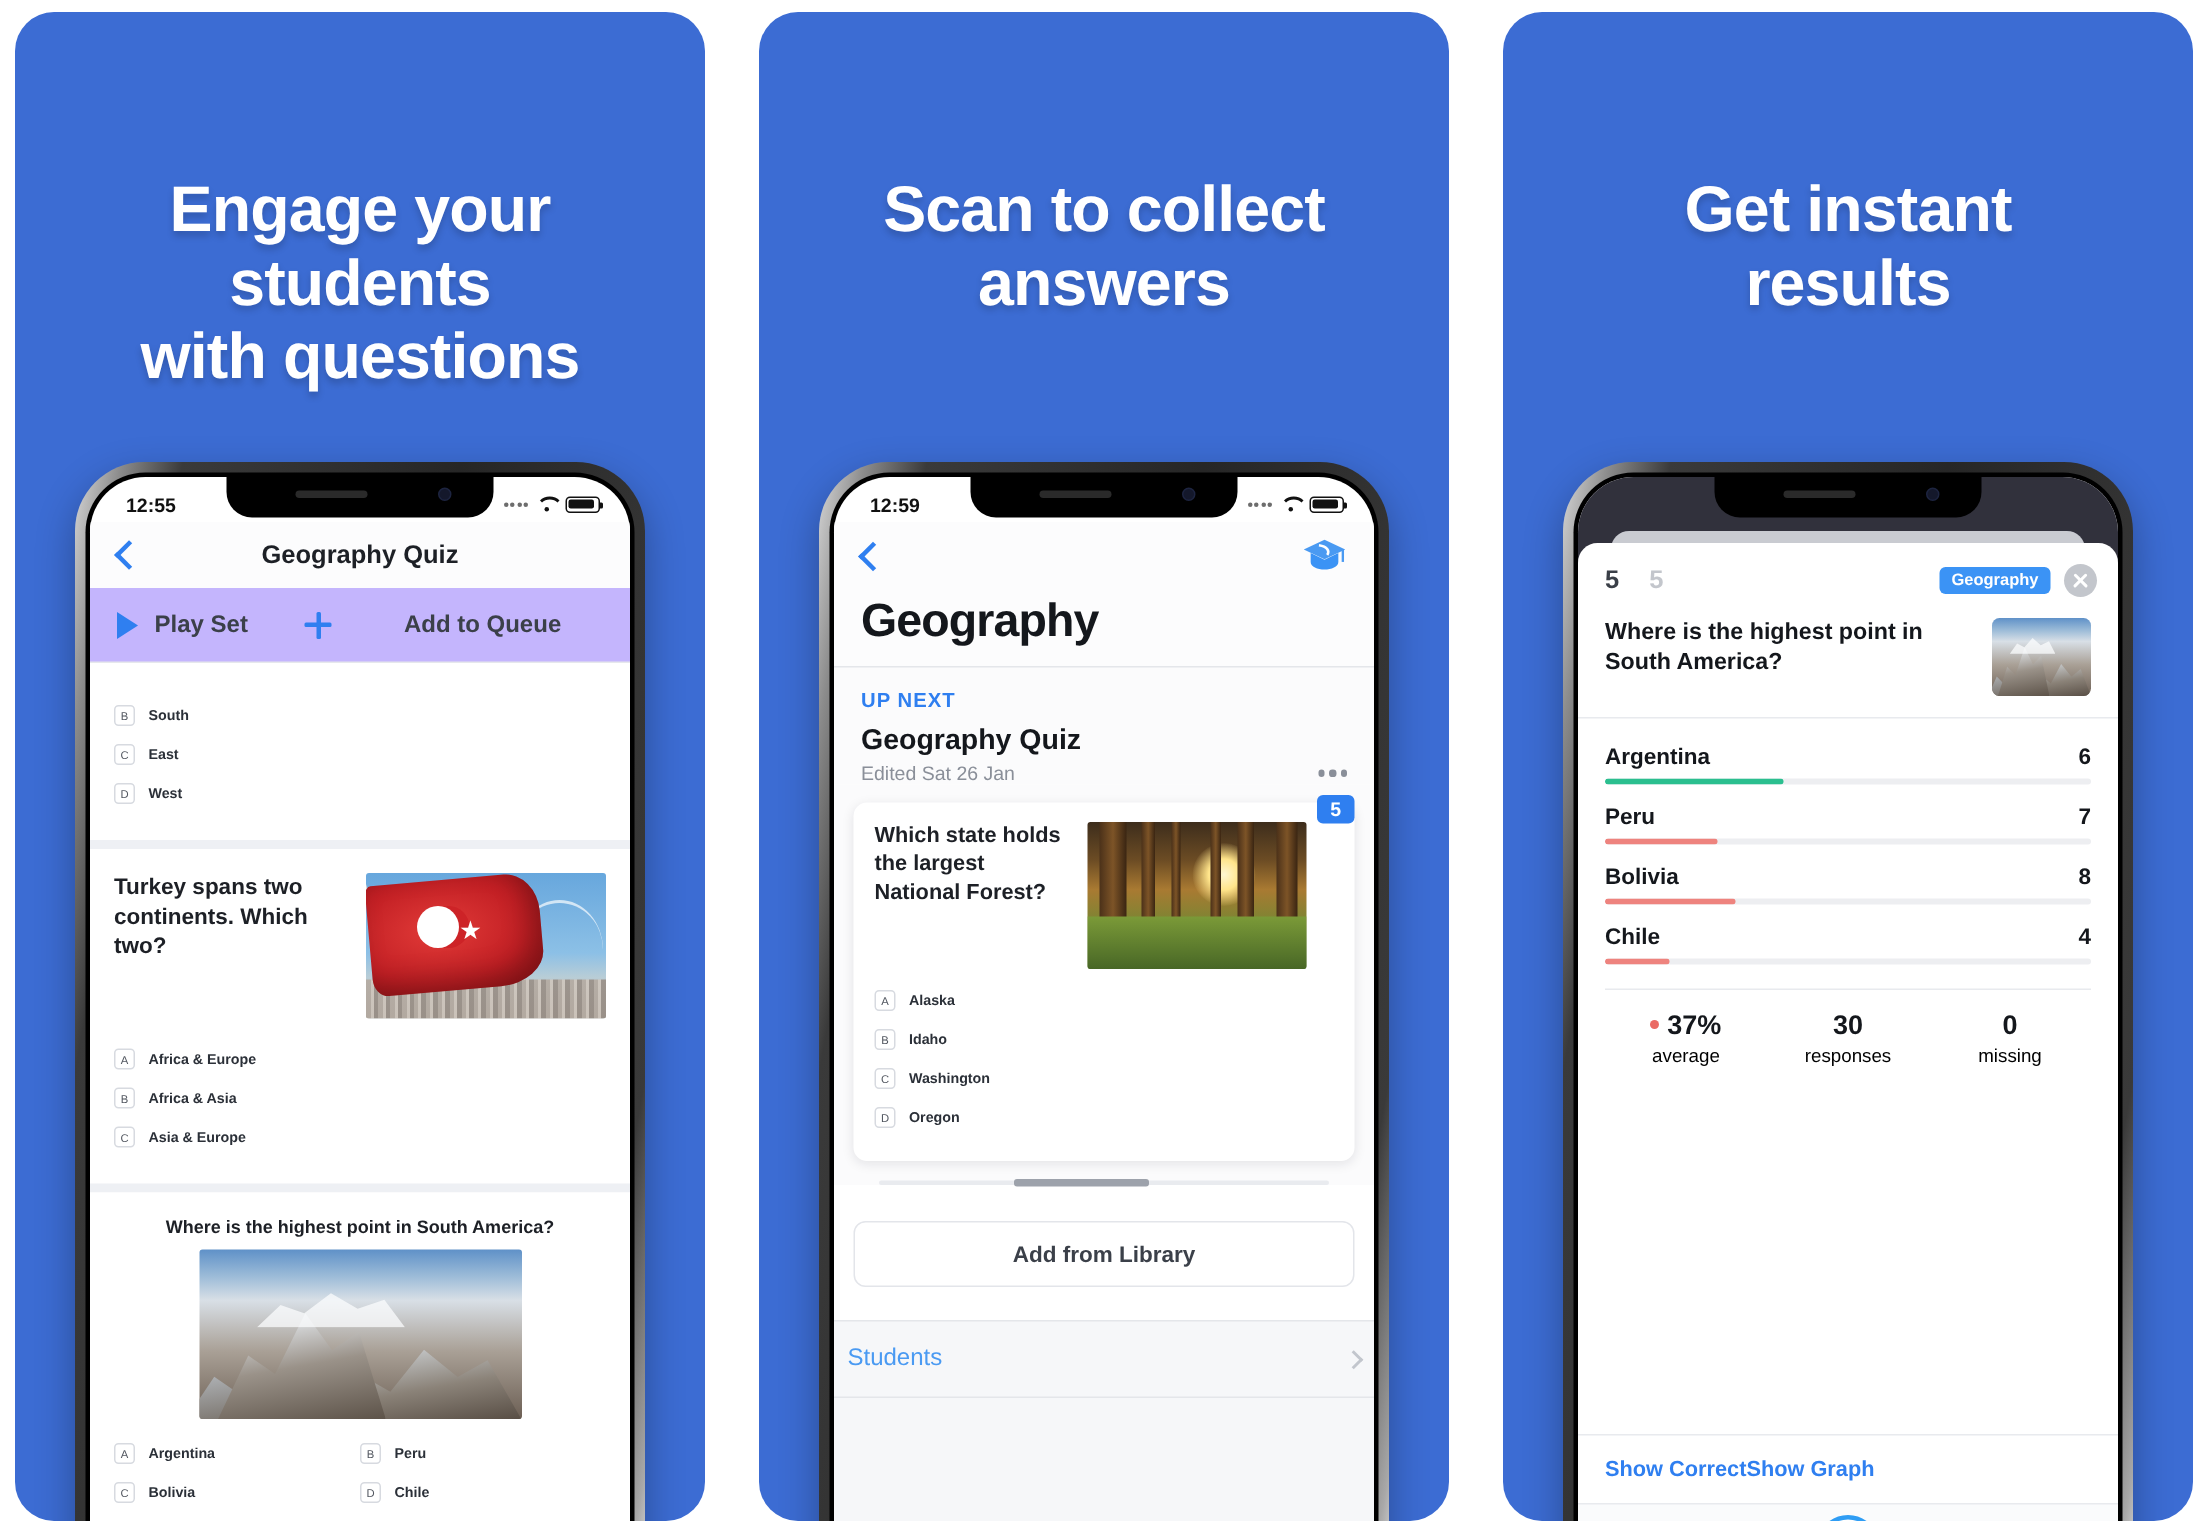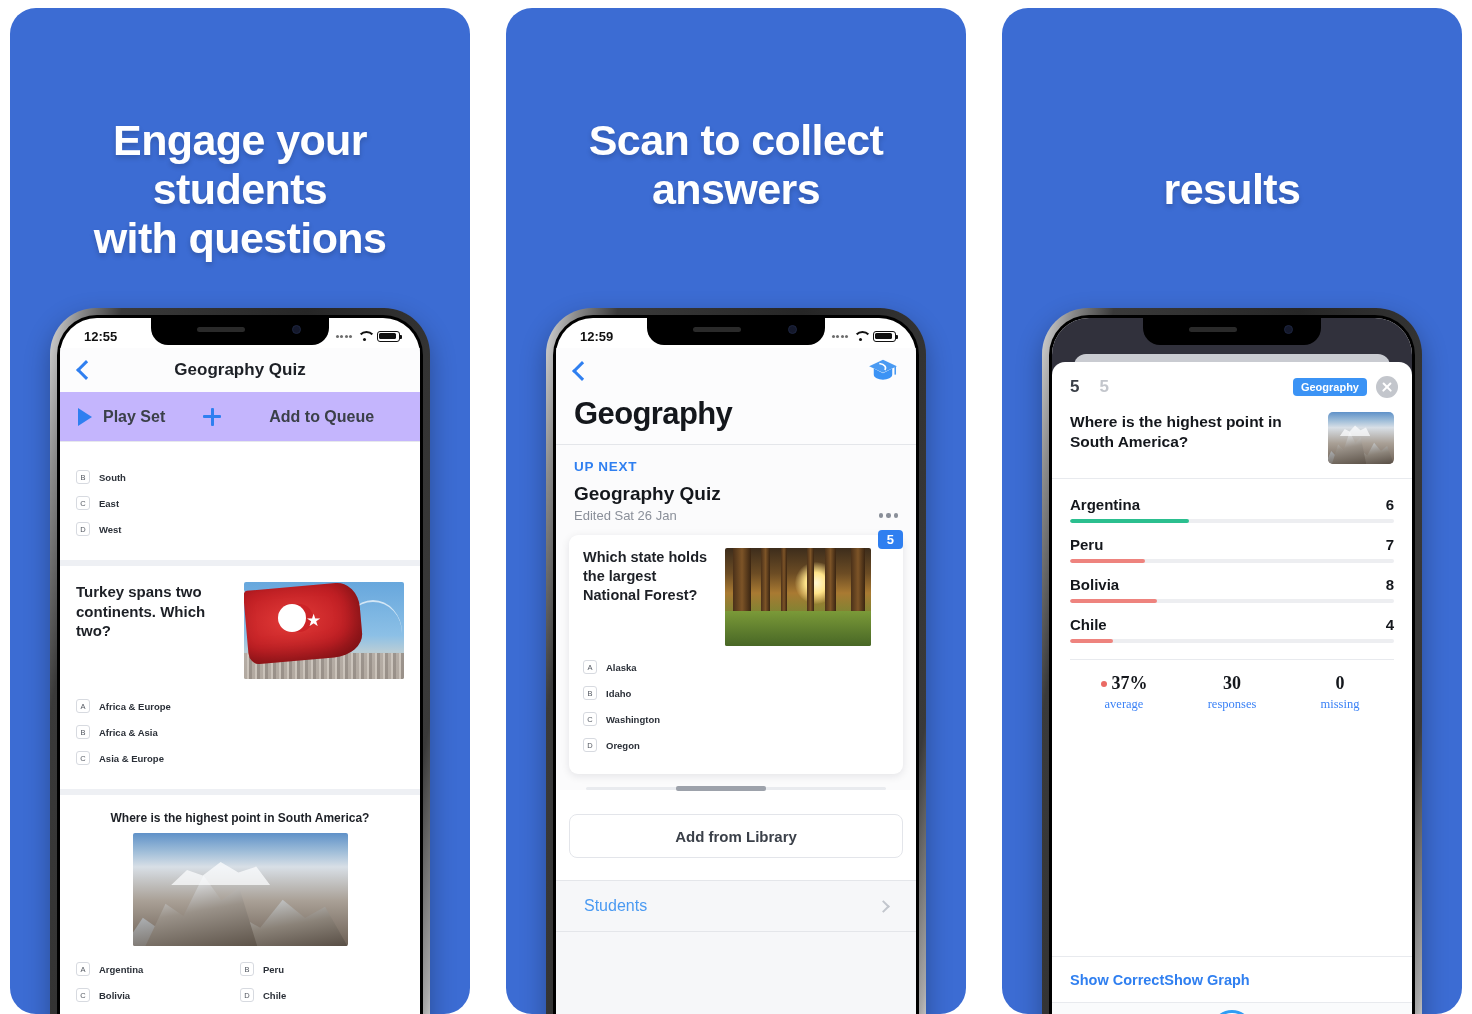--- a/index.html
+++ b/index.html
@@ -258,21 +258,21 @@
   .scrollrail { margin: 13px 30px 0 30px; height: 3px; background: #e9ebef; border-radius: 2px; position: relative; }
   .scrollrail i { position: absolute; left: 30%; top: -1px; width: 30%; height: 5px; background: #9da2ab; border-radius: 2px; display: block; }
   .libbtn {
     margin: 24px 13px 0 13px; height: 44px; border: 1px solid #e3e5ea; border-radius: 8px;
     background: #fff; display: flex; align-items: center; justify-content: center;
     font-size: 15px; color: #3b4049; font-weight: bold;
   }
   .grouprow {
     margin-top: 22px; border-top: 1px solid #e4e6ea; border-bottom: 1px solid #e4e6ea;
     background: #f6f7f9; height: 52px; display: flex; align-items: center; justify-content: space-between;
-    padding: 0 28px;
+    padding: 0 9px;
   }
   .grouprow span.lbl { font-size: 16px; color: #4a9af2; }
   .chev-r { width: 9px; height: 9px; border-top: 2px solid #c2c6cd; border-right: 2px solid #c2c6cd; transform: rotate(45deg); }
   .fillgrey { background: #f6f7f9; flex: 1; }
 
   
   .darkbg { position: absolute; inset: 0; background: #31313c; }
   .behindsheet {
     position: absolute; top: 36px; left: 22px; right: 22px; height: 40px;
     background: #c9cbd1; border-radius: 12px 12px 0 0;
@@ -306,24 +306,24 @@
 
   .rows { padding: 4px 18px 0 18px; border-top: 1px solid #e8eaee; }
   .rrow { padding-top: 13px; }
   .rrow .rtop { display: flex; align-items: baseline; justify-content: space-between; }
   .rrow .rname { font-size: 15px; font-weight: bold; color: #14171c; }
   .rrow .rval { font-size: 15px; font-weight: bold; color: #14171c; }
   .rtrack { margin-top: 6px; height: 4px; background: #edeef1; border-radius: 3px; overflow: hidden; }
   .rfill { height: 100%; border-radius: 3px; }
 
   .stats { display: flex; border-top: 1px solid #e8eaee; margin: 16px 18px 0 18px; padding-top: 13px; }
-  .stat { flex: 1; text-align: center; font-family: Liberation Serif, serif; }
+  .stat { flex: 1; text-align: center; }
   .stat .v { font-size: 18px; font-weight: bold; color: #14171c; }
   .stat .v .dot { display: inline-block; width: 6px; height: 6px; border-radius: 50%; background: #ea6a64; vertical-align: middle; margin-right: 5px; margin-bottom: 2px; }
-  .stat .k { font-size: 12.5px; color: #3b82f6; margin-top: 3px; }
+  .stat .k { font-size: 12.5px; color: #000000; margin-top: 3px; }
 
   .sheet-spacer { flex: 1; }
   .sheetfoot {
     border-top: 1px solid #e8eaee; height: 46px;
     display: flex; align-items: center; justify-content: flex-start;
     padding: 0 18px; font-size: 14.5px; color: #2f7ff0; font-weight: bold;
   }
   .playbar {
     border-top: 1px solid #e8eaee; background: #fafbfc; height: 56px;
     display: flex; align-items: center; justify-content: center; gap: 42px; position: relative;
@@ -572,21 +572,21 @@
             <span class="speaker"></span>
             <span class="cam"></span>
           </div>
         </div>
       </div>
     </div>
   </div>
 
   <div class="panel">
     <div class="headline">
-      <br>
+      <span>Get instant</span><br>
       <span>results</span>
     </div>
 
     <div class="phone">
       <div class="phone-inner">
         <div class="screen">
 
           <div class="darkbg"></div>
           <div class="behindsheet"></div>
 

